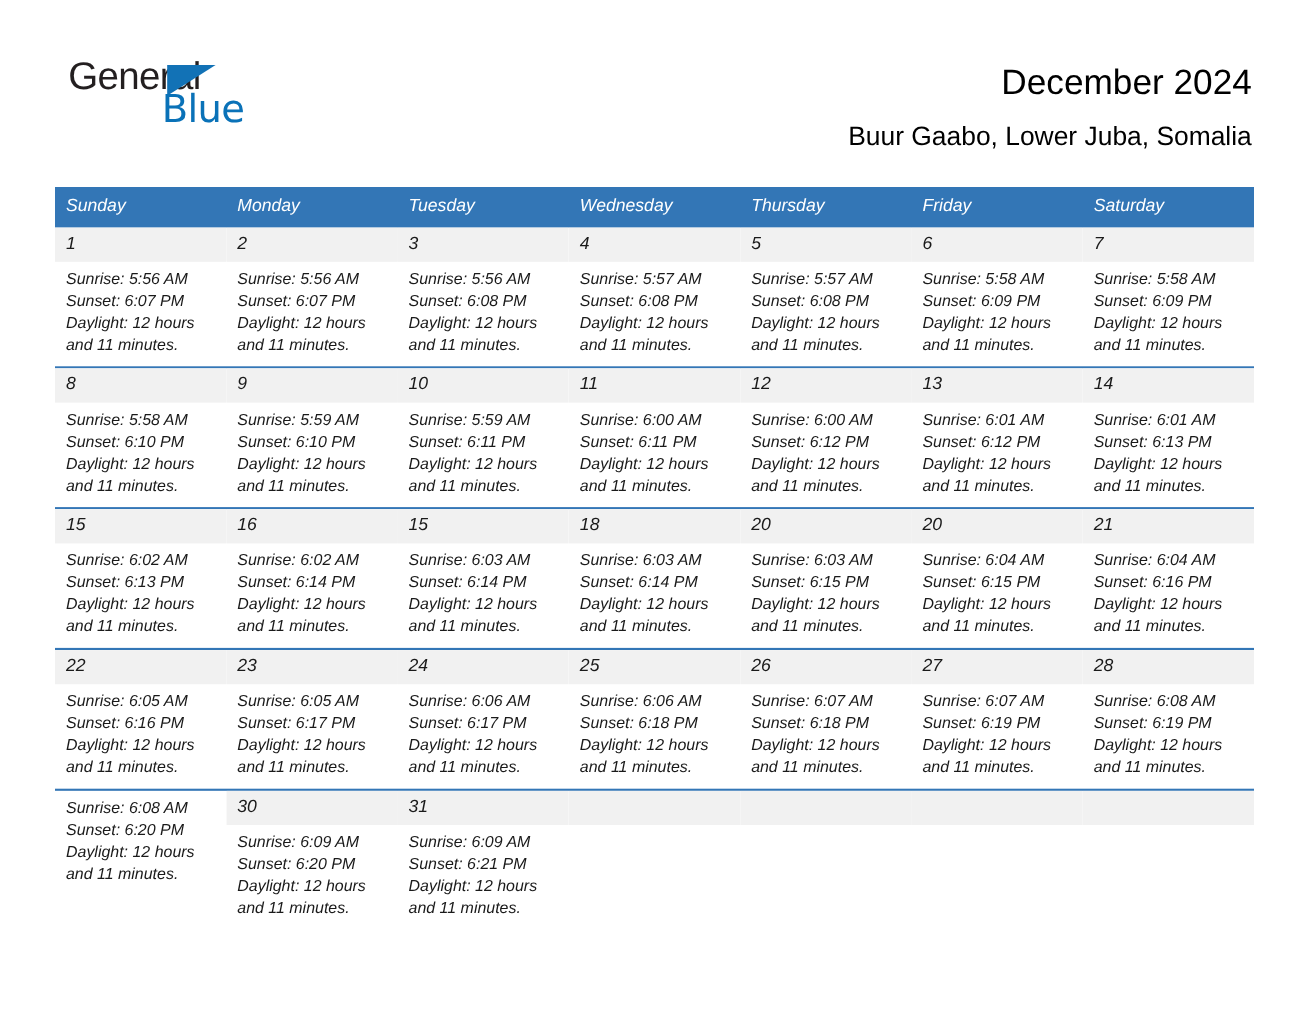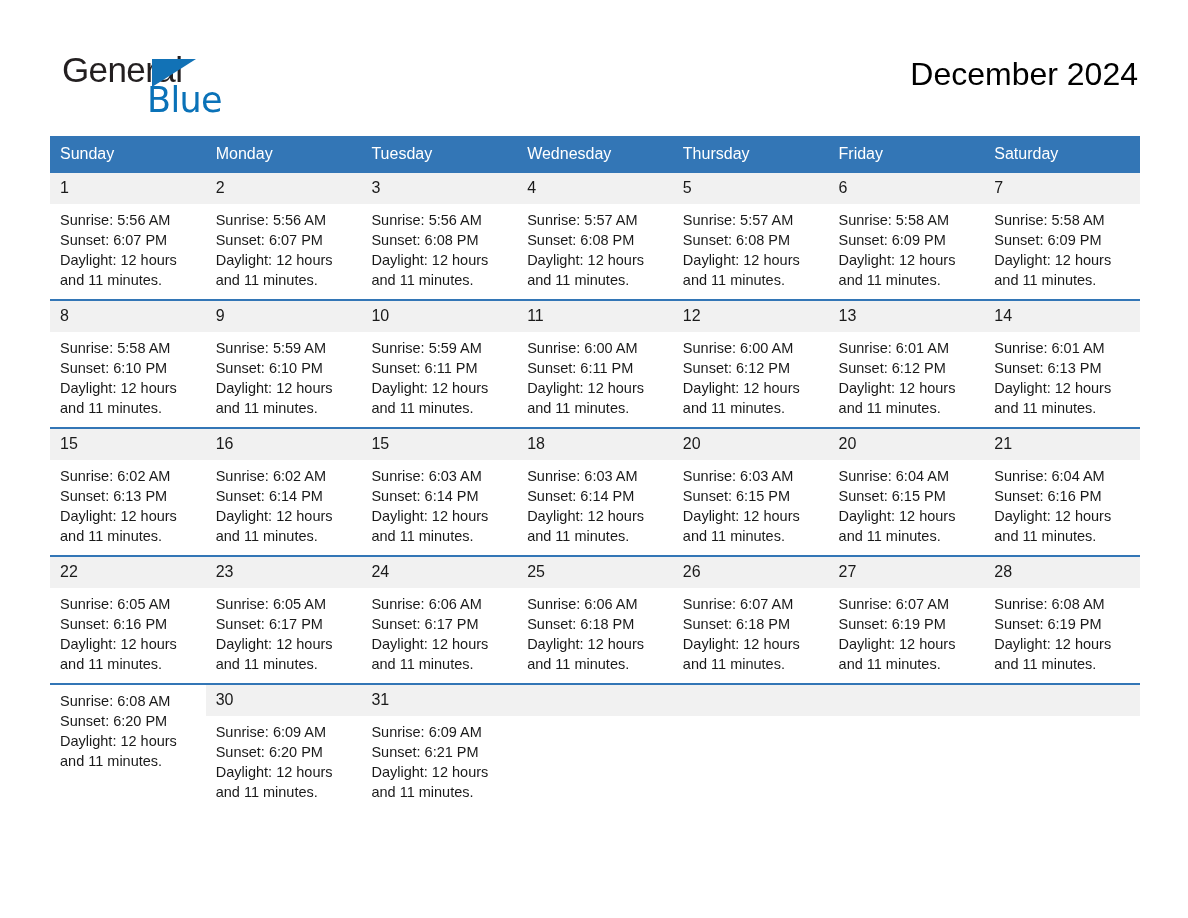--- a/index.html
+++ b/index.html
@@ -81,22 +81,23 @@
   .cal-subtitle {
     font-size: 24px;
     line-height: 34px;
     font-weight: normal;
     color: #000;
     margin: 8px 0 0 0;
   }
 
   
   .calendar {
-    margin-top: 14px;
+    margin-top: 28px;
     width: 1090px;
+    font-style: italic;
   }
   .weekday-head {
     display: grid;
     grid-template-columns: repeat(7, 1fr);
     background: #3376b6;
   }
   .weekday {
     color: #ffffff;
     font-size: 16px;
     line-height: 20px;
@@ -141,20 +142,21 @@
   <div class="masthead">
 
     <div class="brand">
       <span class="brand-general">General</span>
       <span class="brand-triangle"></span>
       <span class="brand-blue">Blue</span>
     </div>
 
     <div class="title-block">
       <h1 class="cal-title">December 2024</h1>
+      <div class="cal-subtitle">Buur Gaabo, Lower Juba, Somalia</div>
     </div>
 
   </div>
 
   <div class="calendar">
 
     <div class="weekday-head">
       <div class="weekday">Sunday</div>
       <div class="weekday">Monday</div>
       <div class="weekday">Tuesday</div>

